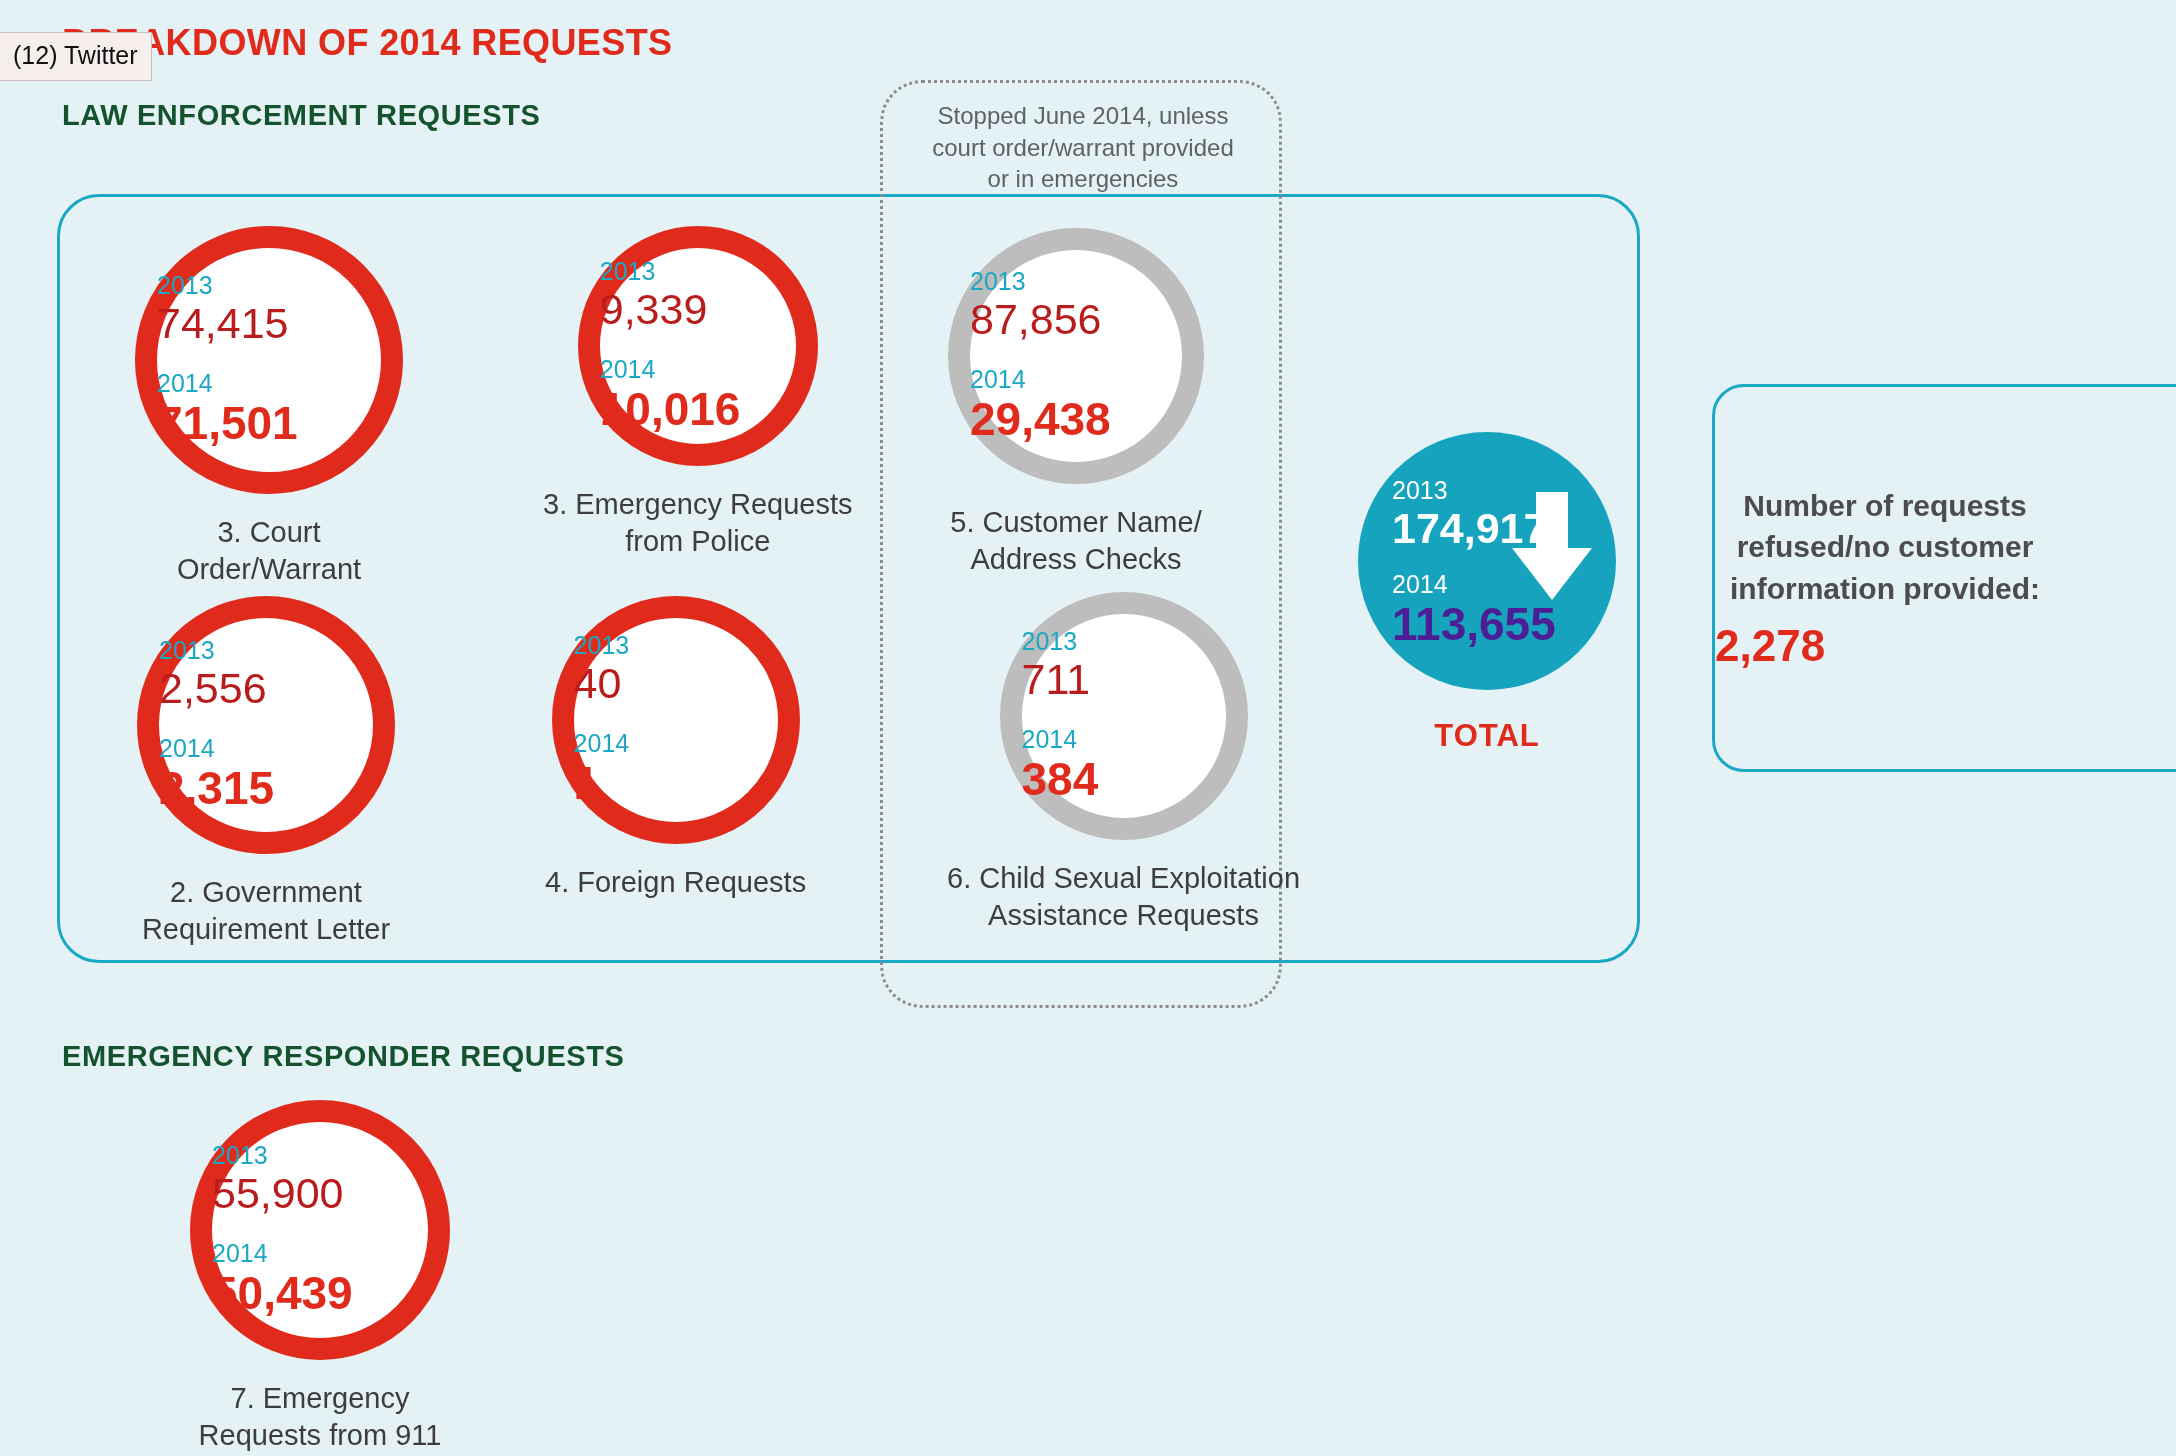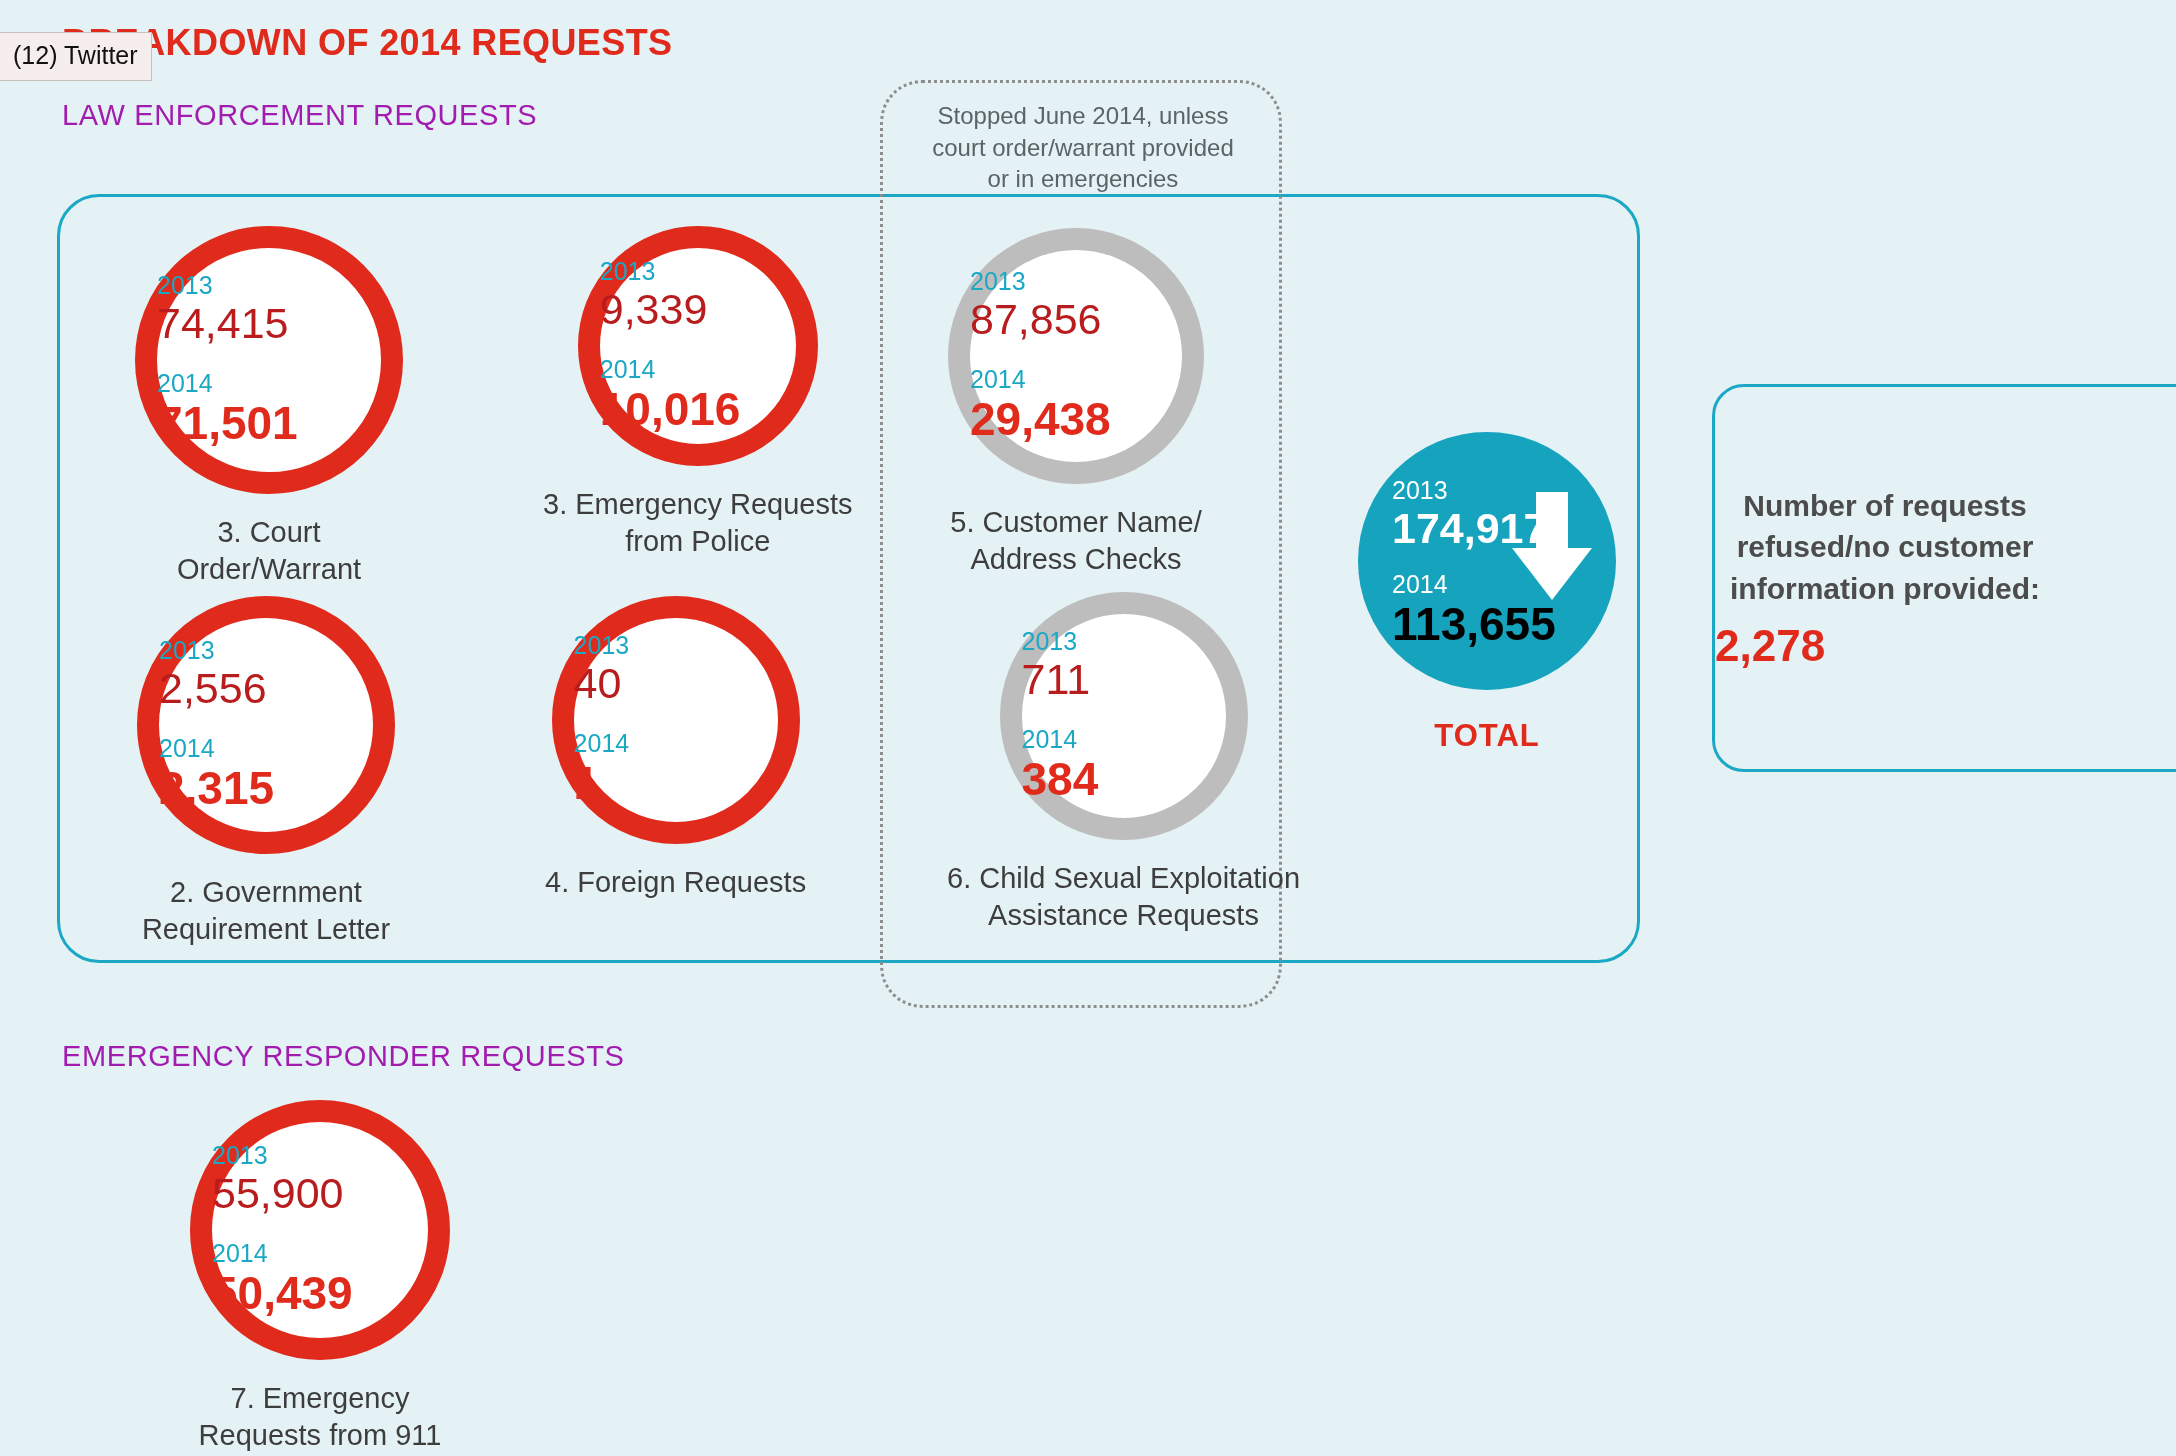--- a/index.html
+++ b/index.html
@@ -42,23 +42,23 @@
     font-size: 36px;
     font-weight: bold;
     letter-spacing: 0.4px;
     color: #e02b1c;
     white-space: nowrap;
     z-index: 10;
   }
   .section-heading {
     position: absolute;
     font-size: 29px;
-    font-weight: normal;
+    font-weight: bold;
     letter-spacing: 0.6px;
-    color: #a21caf;
+    color: #14532d;
     white-space: nowrap;
   }
   #law-heading { left: 62px; top: 99px; }
   #emergency-heading { left: 62px; top: 1040px; }
 
   
   #law-container {
     position: absolute;
     left: 57px;
     top: 194px;
@@ -154,21 +154,21 @@
   .v2014 {
     font-size: 46px;
     font-weight: bold;
     color: #e02b1c;
     line-height: 1.1;
   }
 
   
   .ring.solid .yr  { color: #ffffff; font-size: 25px; }
   .ring.solid .v2013 { color: #ffffff; font-weight: bold; font-size: 43px; margin-bottom: 18px; }
-  .ring.solid .v2014 { color: #000000; font-weight: bold; font-size: 46px; }
+  .ring.solid .v2014 { color: #4c1d95; font-weight: bold; font-size: 46px; }
   .total-inner {
     position: absolute;
     left: 34px;
     top: 44px;
     display: flex;
     flex-direction: column;
     align-items: flex-start;
   }
   #total-arrow {
     position: absolute;

